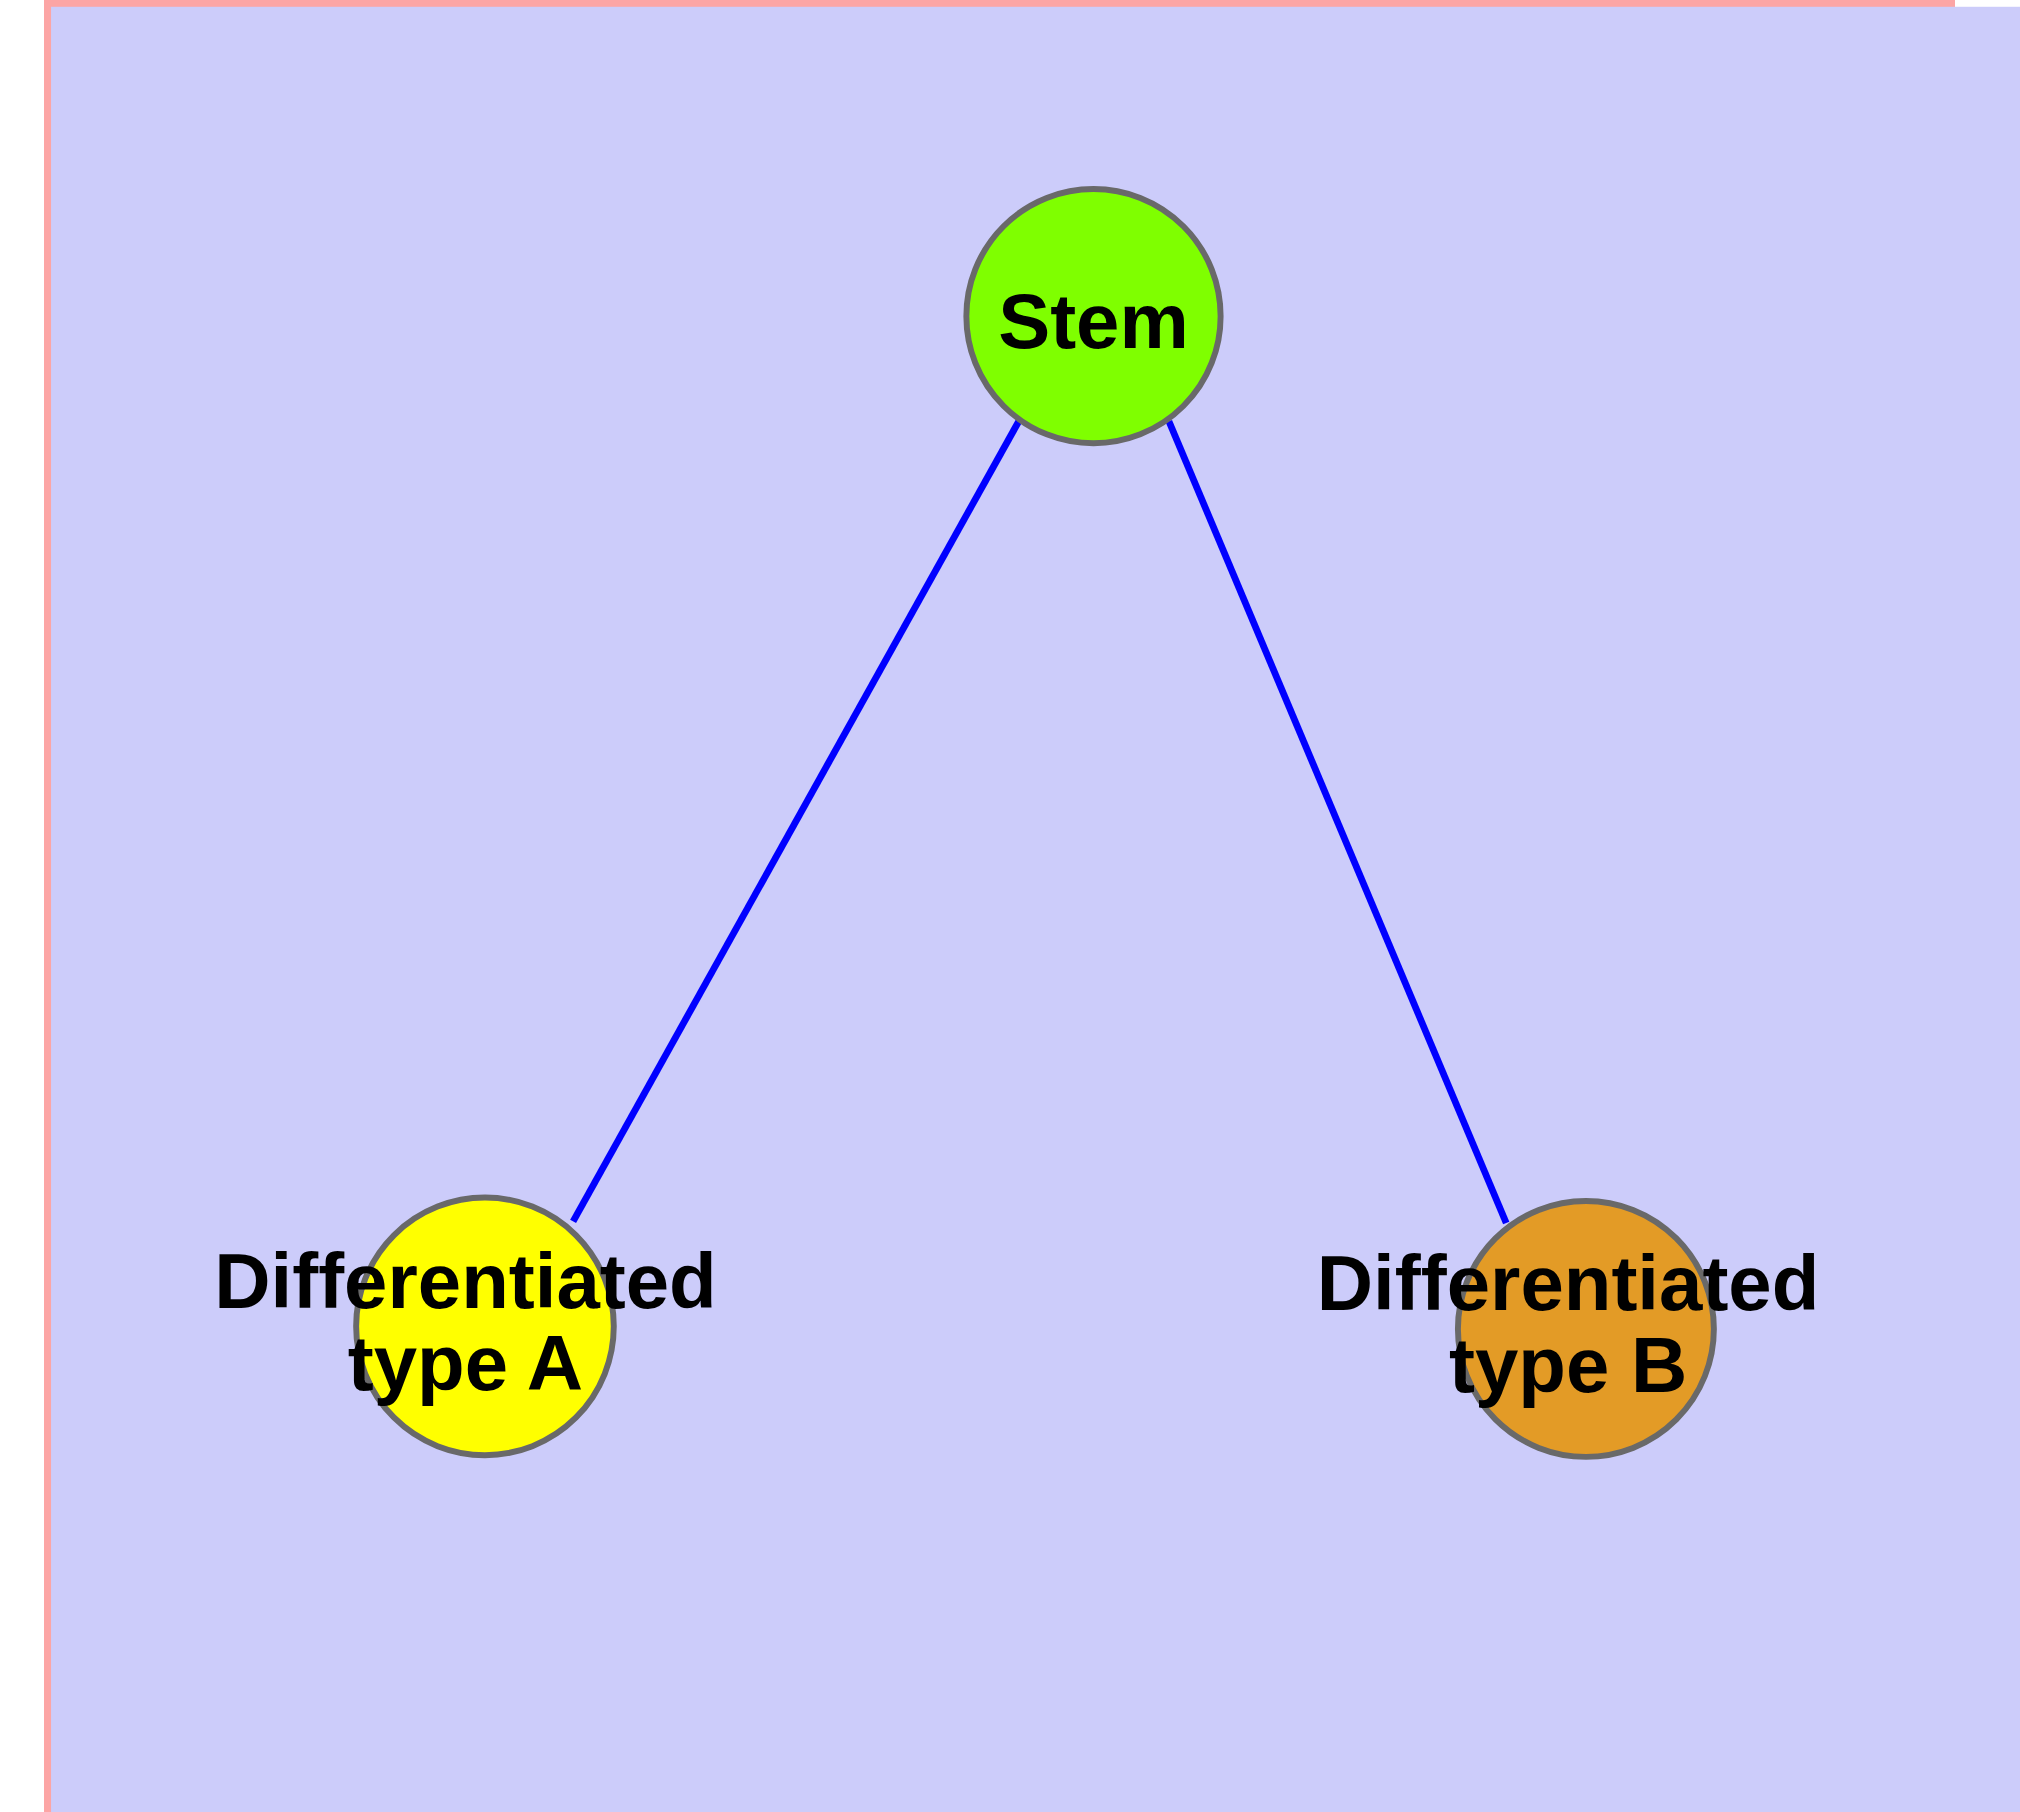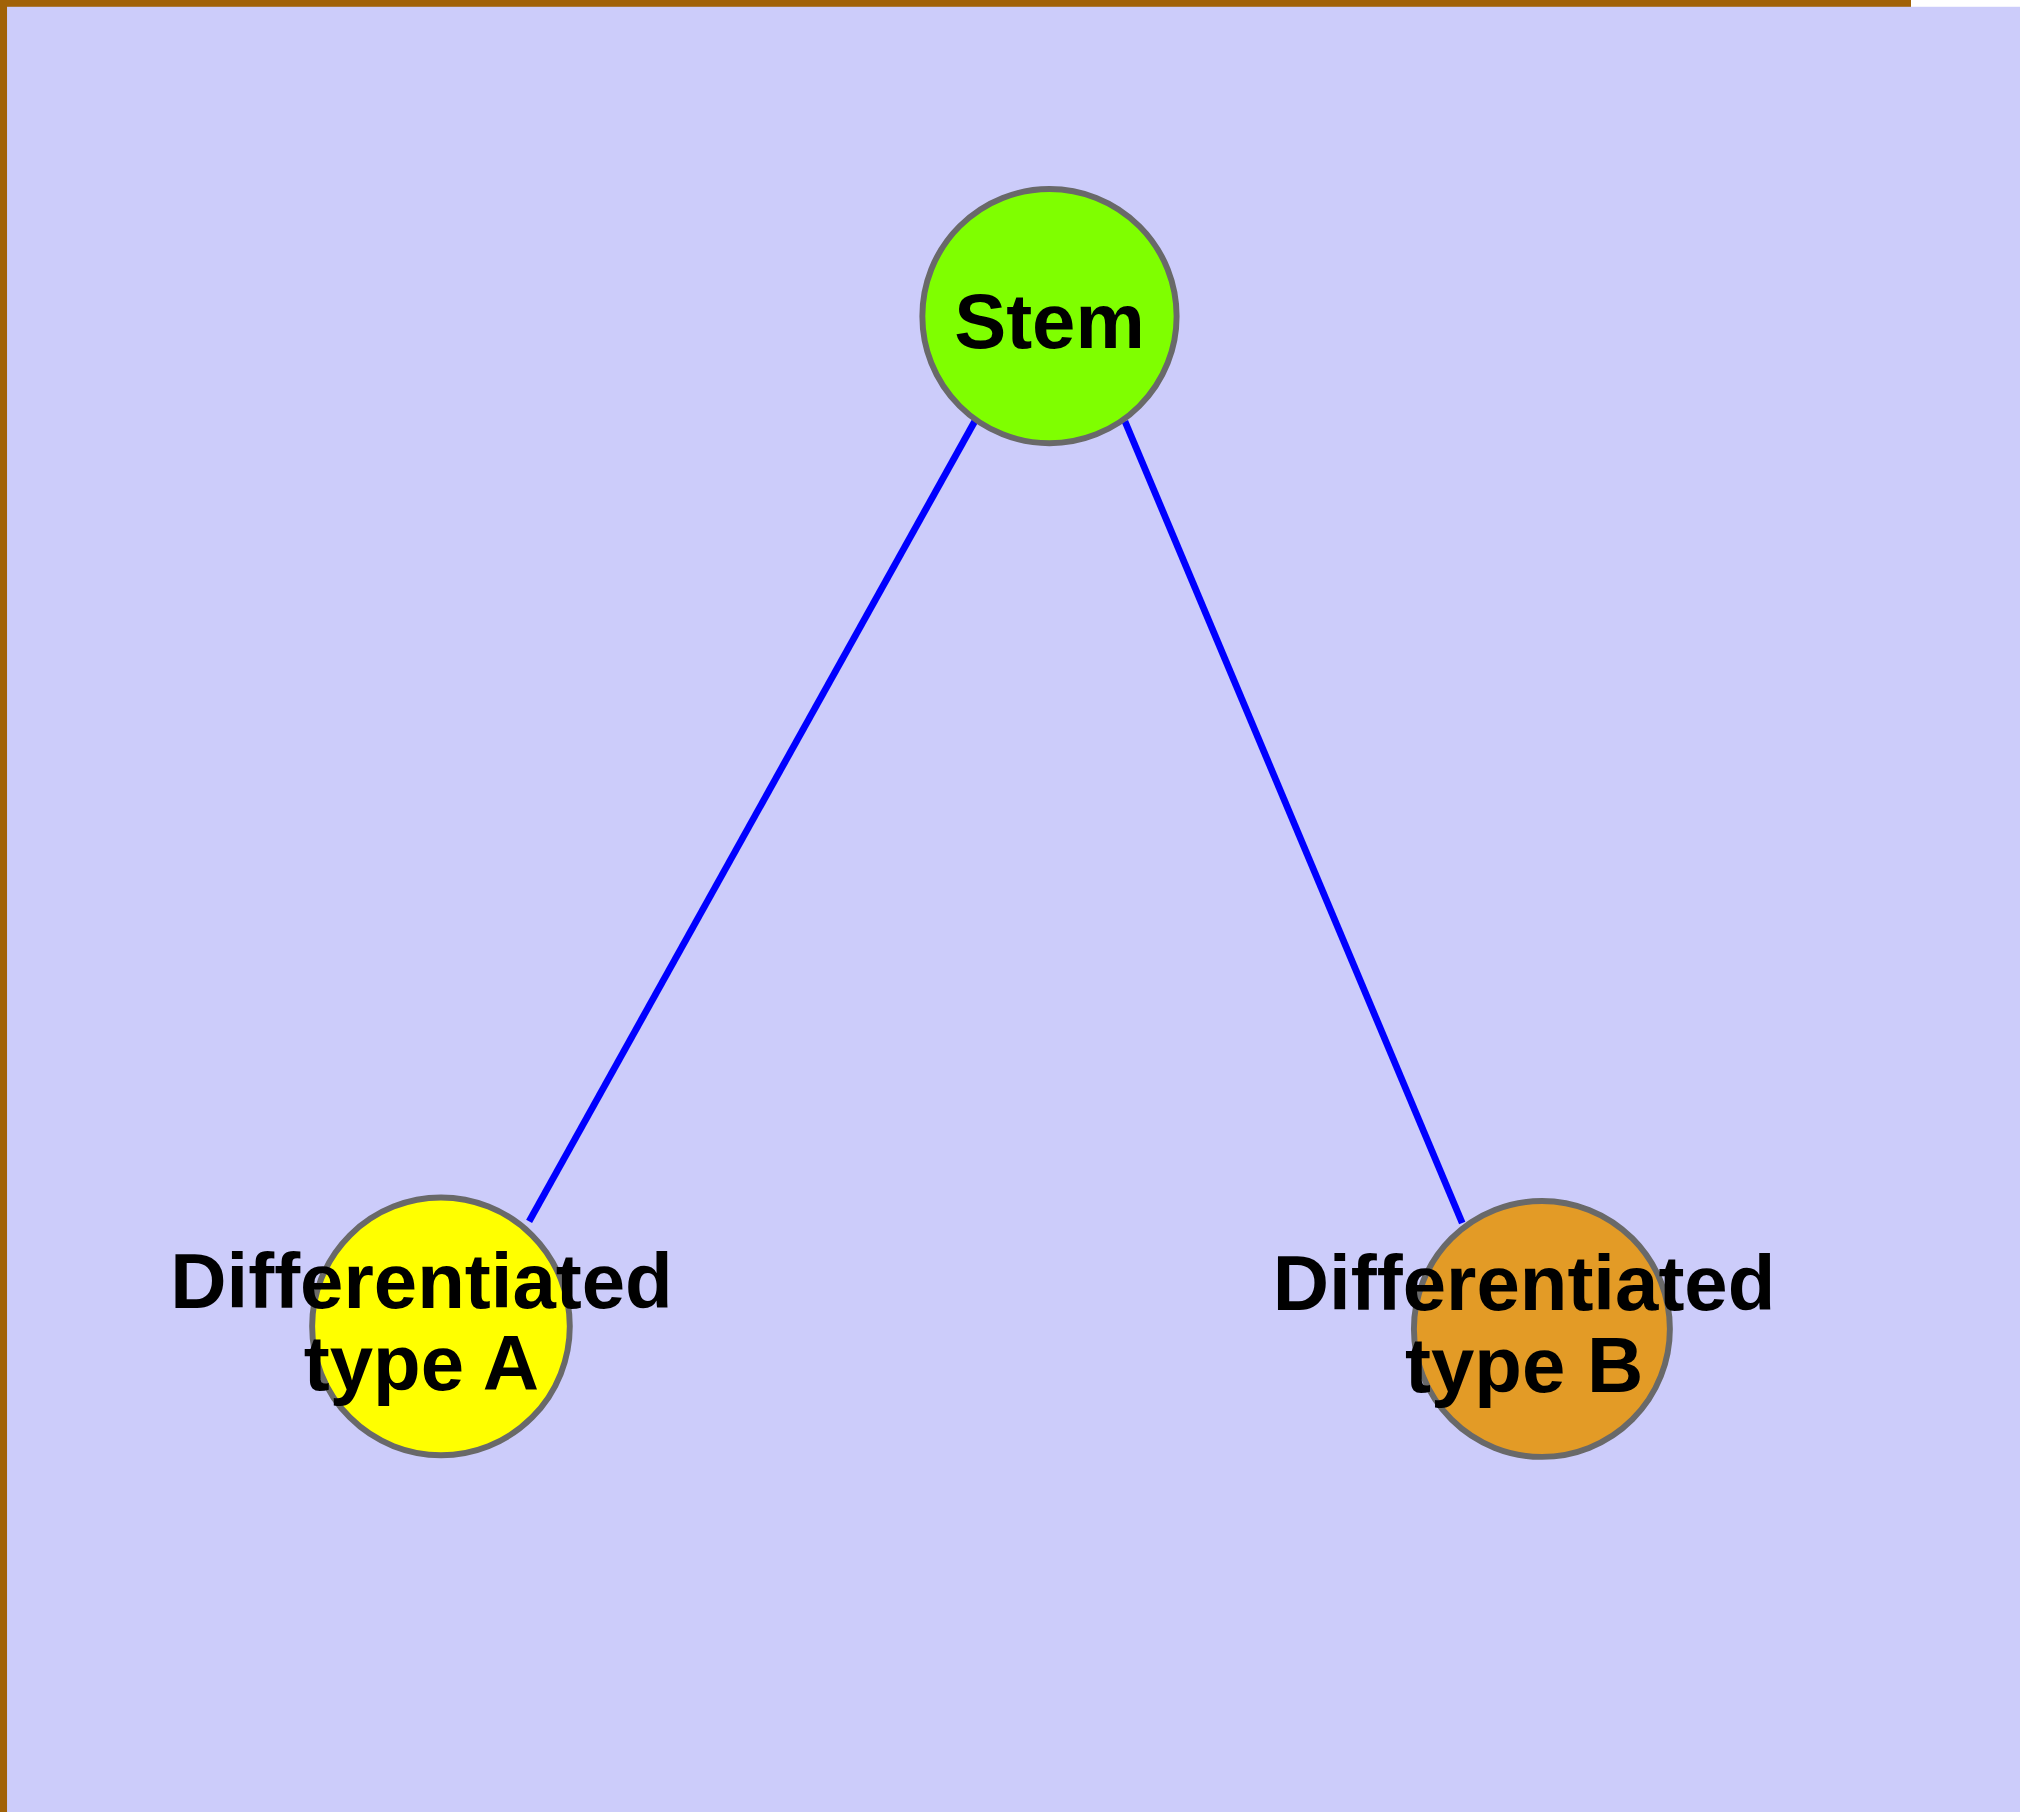--- a/index.html
+++ b/index.html
@@ -43,21 +43,21 @@
     font-weight: bold;
     fill: #000000;
     text-anchor: middle;
     dominant-baseline: alphabetic;
     white-space: pre;
   }
 </style>
 </head>
 <body style="width: 2021px; height: 1812px;">
 
-<div id="canvas-wrap" style="width: 1911px; height: 1812px; background: #a16207;">
+<div id="canvas-wrap" style="width: 1911px; height: 1812px; background: #fca5a5; margin-left: 44px;">
   <svg id="graph-svg" viewBox="0 0 2384 2138" xmlns="http://www.w3.org/2000/svg" style="width: 2021px; height: 1812px;">
 
     <rect class="graph-bg" id="bg-rect" x="8" y="8" width="2376" height="2130" fill="#ccccfa"></rect>
 
     <g id="edges-group">
       <line class="edge-line" id="edge-0" x1="1151" y1="495" x2="624" y2="1441" stroke="#0000ff" stroke-width="8"></line>
       <line class="edge-line" id="edge-1" x1="1327" y1="497" x2="1725" y2="1443" stroke="#0000ff" stroke-width="8"></line>
     </g>
 
     <g id="nodes-group">

